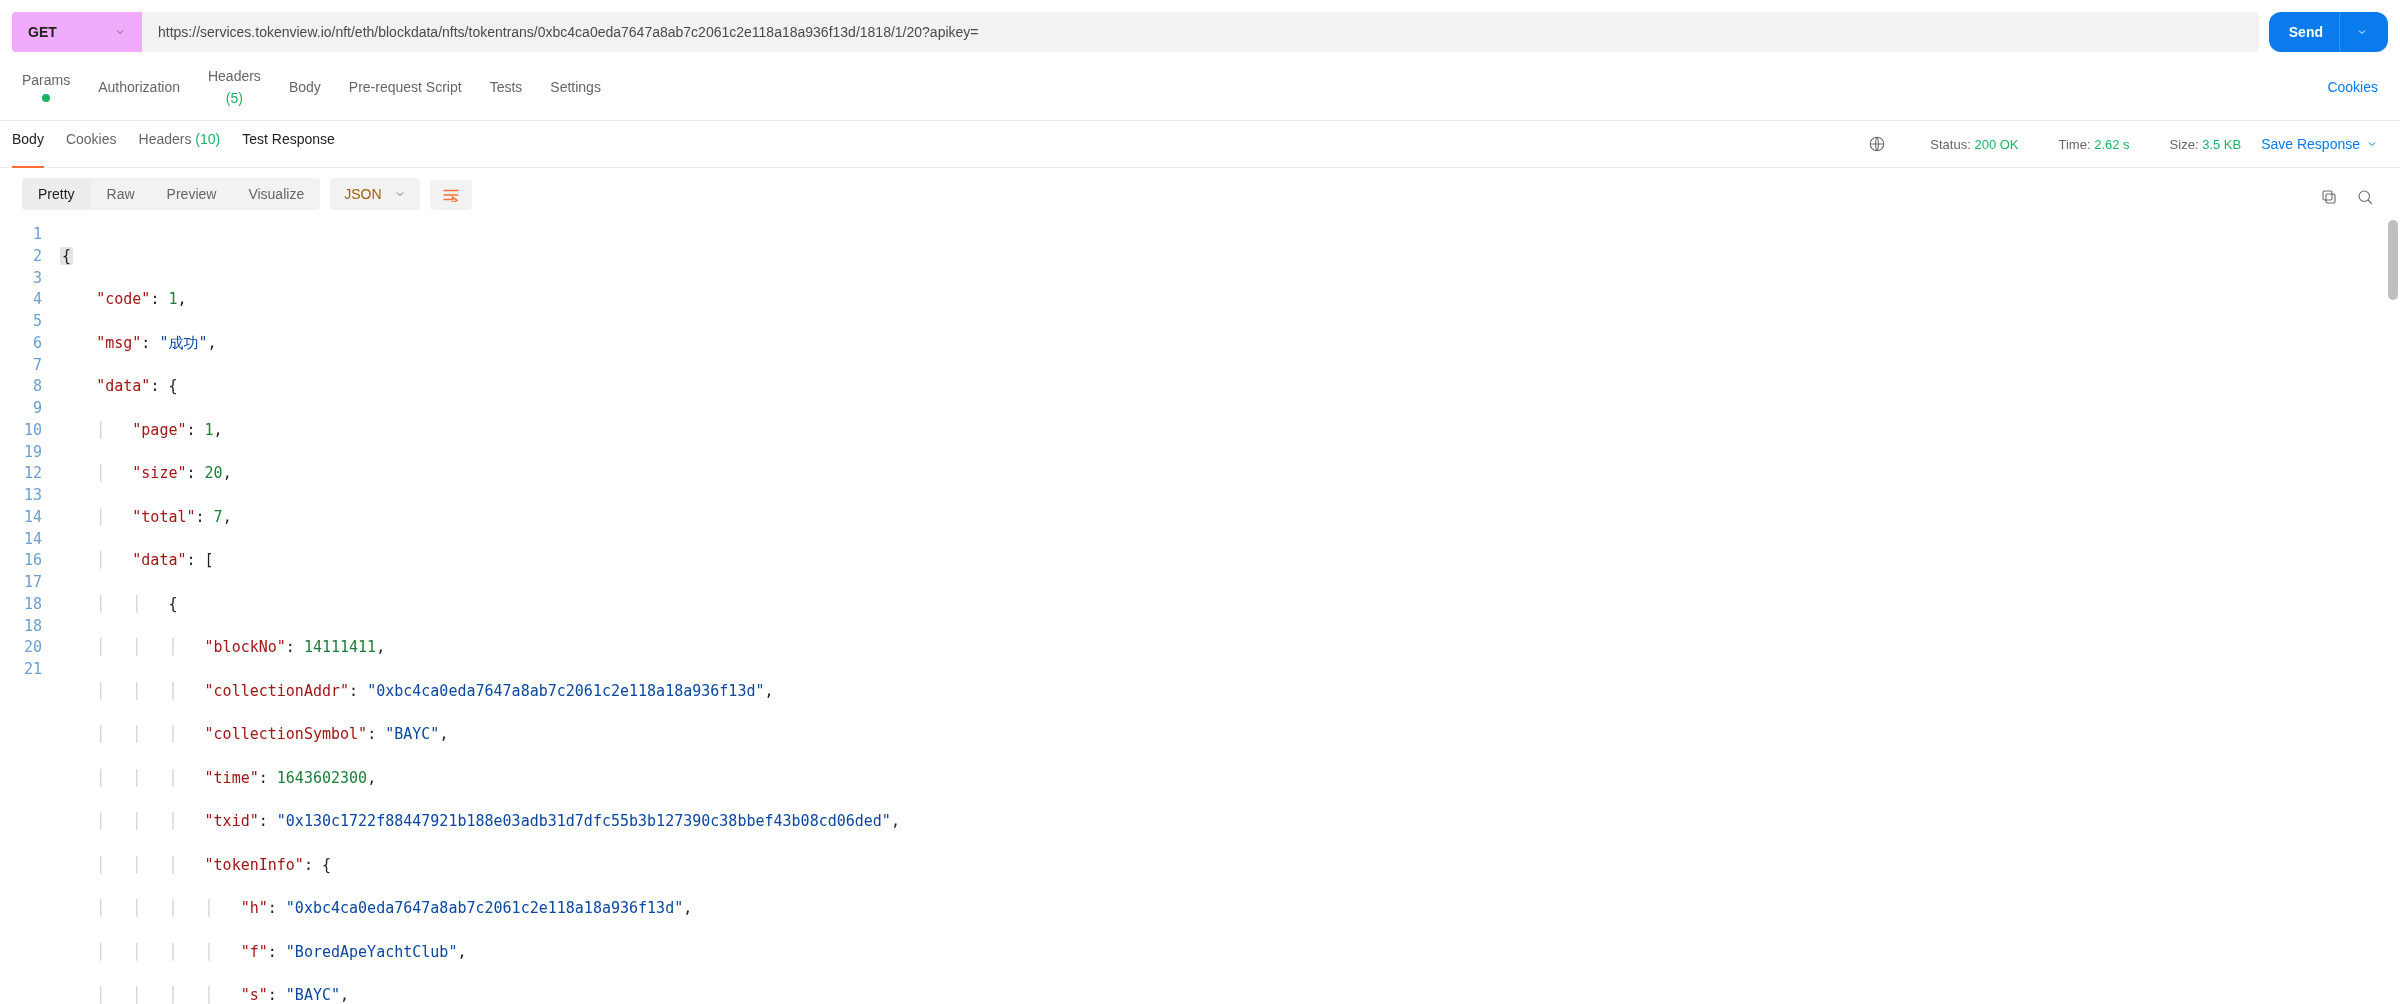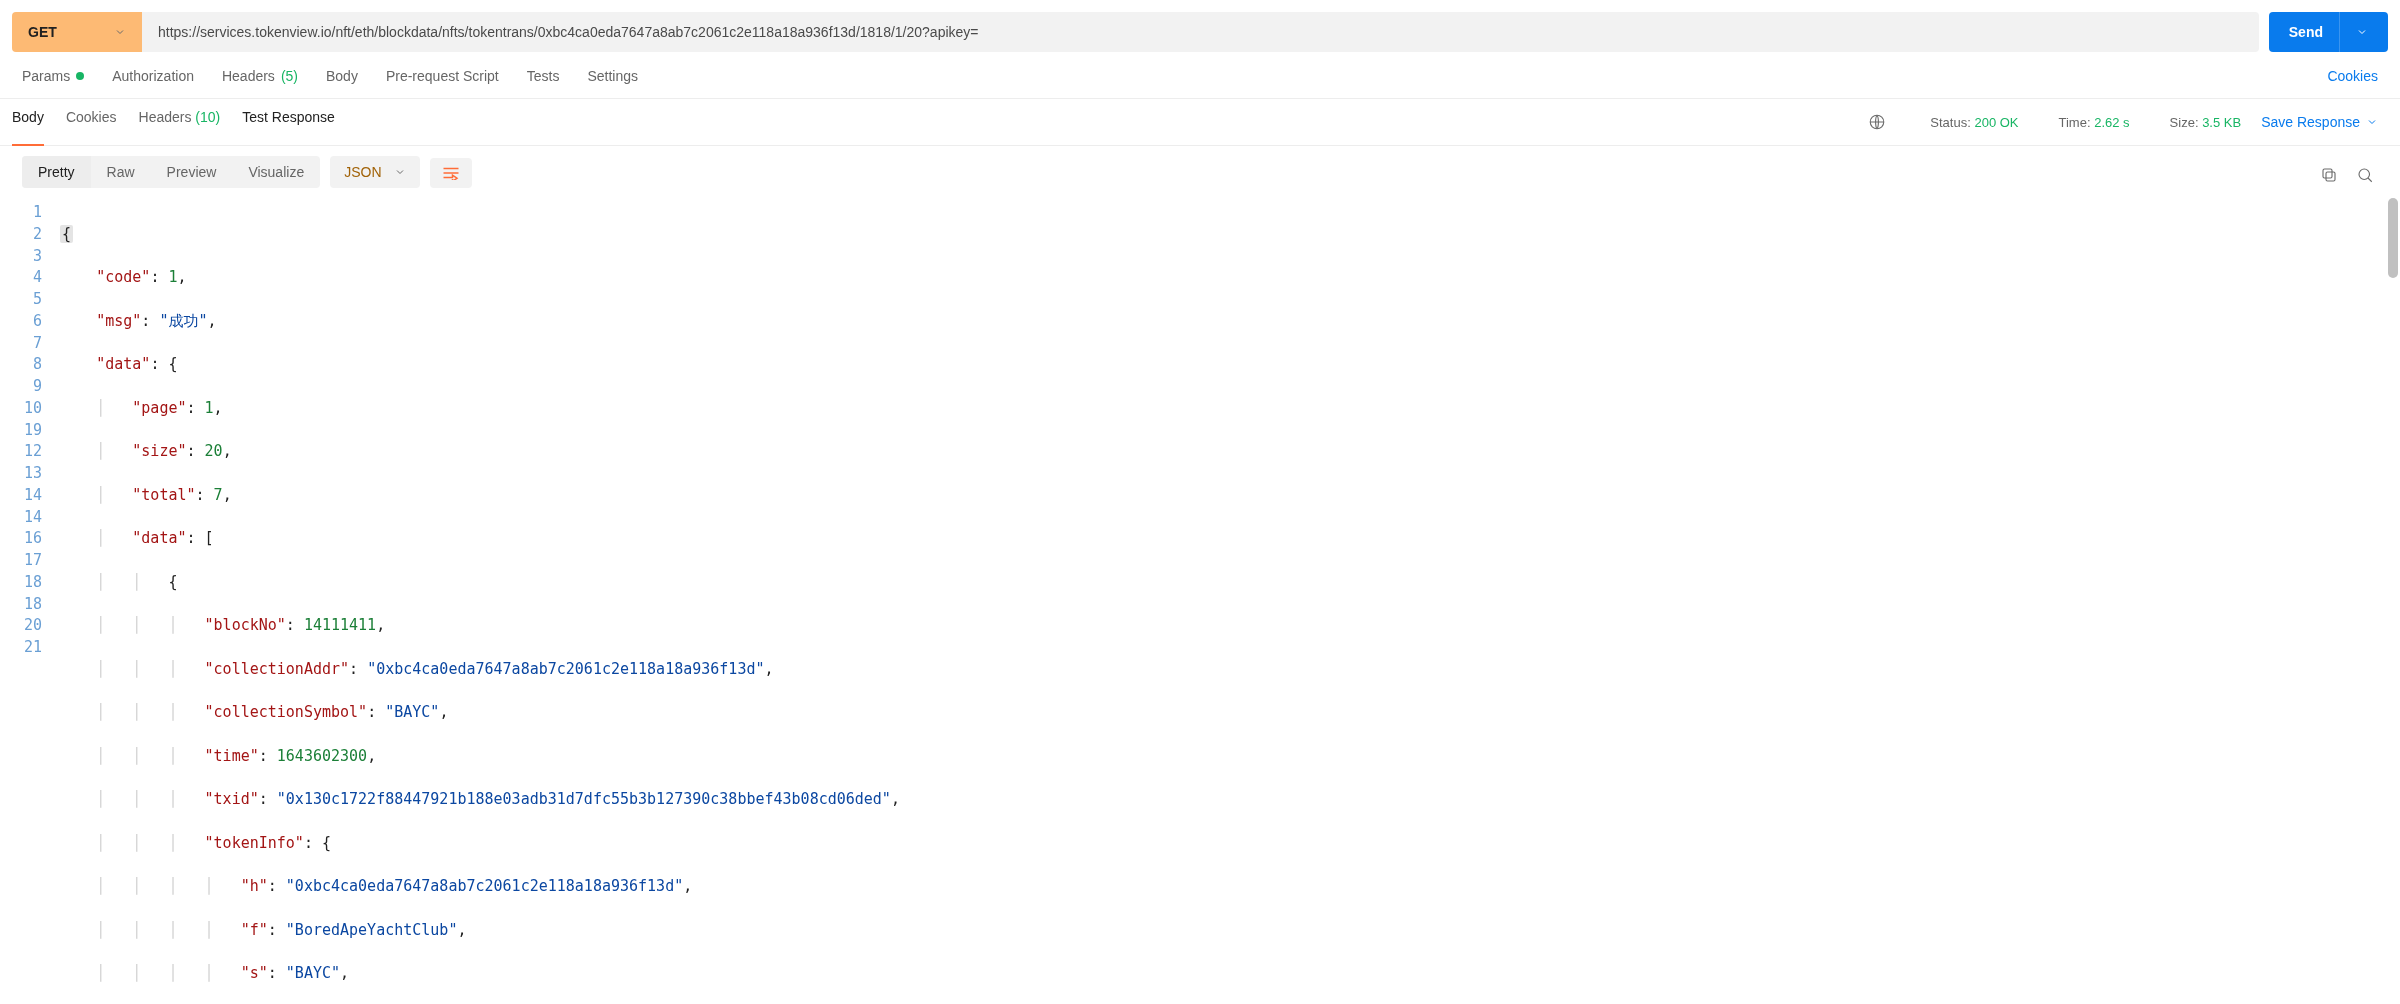--- a/index.html
+++ b/index.html
@@ -1,25 +1,25 @@
 <!DOCTYPE html>
 <html><head>
 <meta charset="utf-8">
 <style>
 * { box-sizing: border-box; margin: 0; padding: 0; }
 body { font-family: -apple-system, BlinkMacSystemFont, "Segoe UI", Helvetica, Arial, sans-serif; font-size: 14px; color: #212121; background: #fff; }
 
 .request-bar { display: flex; align-items: center; padding: 12px 12px 6px 12px; gap: 10px; }
-.method-select { display: flex; align-items: center; justify-content: space-between; background: #fdba74; border-radius: 4px 0 0 4px; padding: 0 16px; height: 40px; width: 130px; font-weight: 600; color: #212121; cursor: pointer; }
+.method-select { display: flex; align-items: center; justify-content: space-between; background: #f0abfc; border-radius: 4px 0 0 4px; padding: 0 16px; height: 40px; width: 130px; font-weight: 600; color: #212121; cursor: pointer; }
 .url-input { flex: 1; background: #f2f2f2; border: none; border-radius: 0 4px 4px 0; height: 40px; padding: 0 16px; font-size: 14px; color: #4a4a4a; margin-left: -10px; }
-.send-btn { display: flex; align-items: center; background: #097bed; color: #fff; border-radius: 4px; height: 40px; padding: 0 20px; font-weight: 600; cursor: pointer; gap: 24px; }
+.send-btn { display: flex; align-items: center; background: #097bed; color: #fff; border-radius: 12px; height: 40px; padding: 0 20px; font-weight: 600; cursor: pointer; gap: 24px; }
 .send-btn .divider { width: 1px; height: 40px; background: rgba(255,255,255,0.2); margin: 0 -8px; }
 
 .request-tabs { display: flex; align-items: center; padding: 10px 22px 14px 22px; gap: 28px; border-bottom: 1px solid #ededed; }
-.request-tabs .tab { color: #666; cursor: pointer; display: flex; align-items: center; gap: 6px; }
+.request-tabs .tab { color: #666; cursor: pointer; display: flex; align-items: center; gap: 6px; flex-direction: column; }
 .request-tabs .spacer { flex: 1; }
 .request-tabs .link { color: #097bed; cursor: pointer; }
 .green-dot { width: 8px; height: 8px; background: #18b564; border-radius: 50%; display: inline-block; }
 .count-green { color: #18b564; }
 
 .response-meta { display: flex; align-items: center; padding: 10px 22px 10px 12px; gap: 20px; border-bottom: 1px solid #ededed; }
 .response-tabs { display: flex; gap: 22px; }
 .response-tabs .rtab { color: #666; cursor: pointer; padding-bottom: 10px; }
 .response-tabs .rtab.active { color: #212121; border-bottom: 2px solid #ff6c37; margin-bottom: -11px; }
 .response-meta .spacer { flex: 1; }

